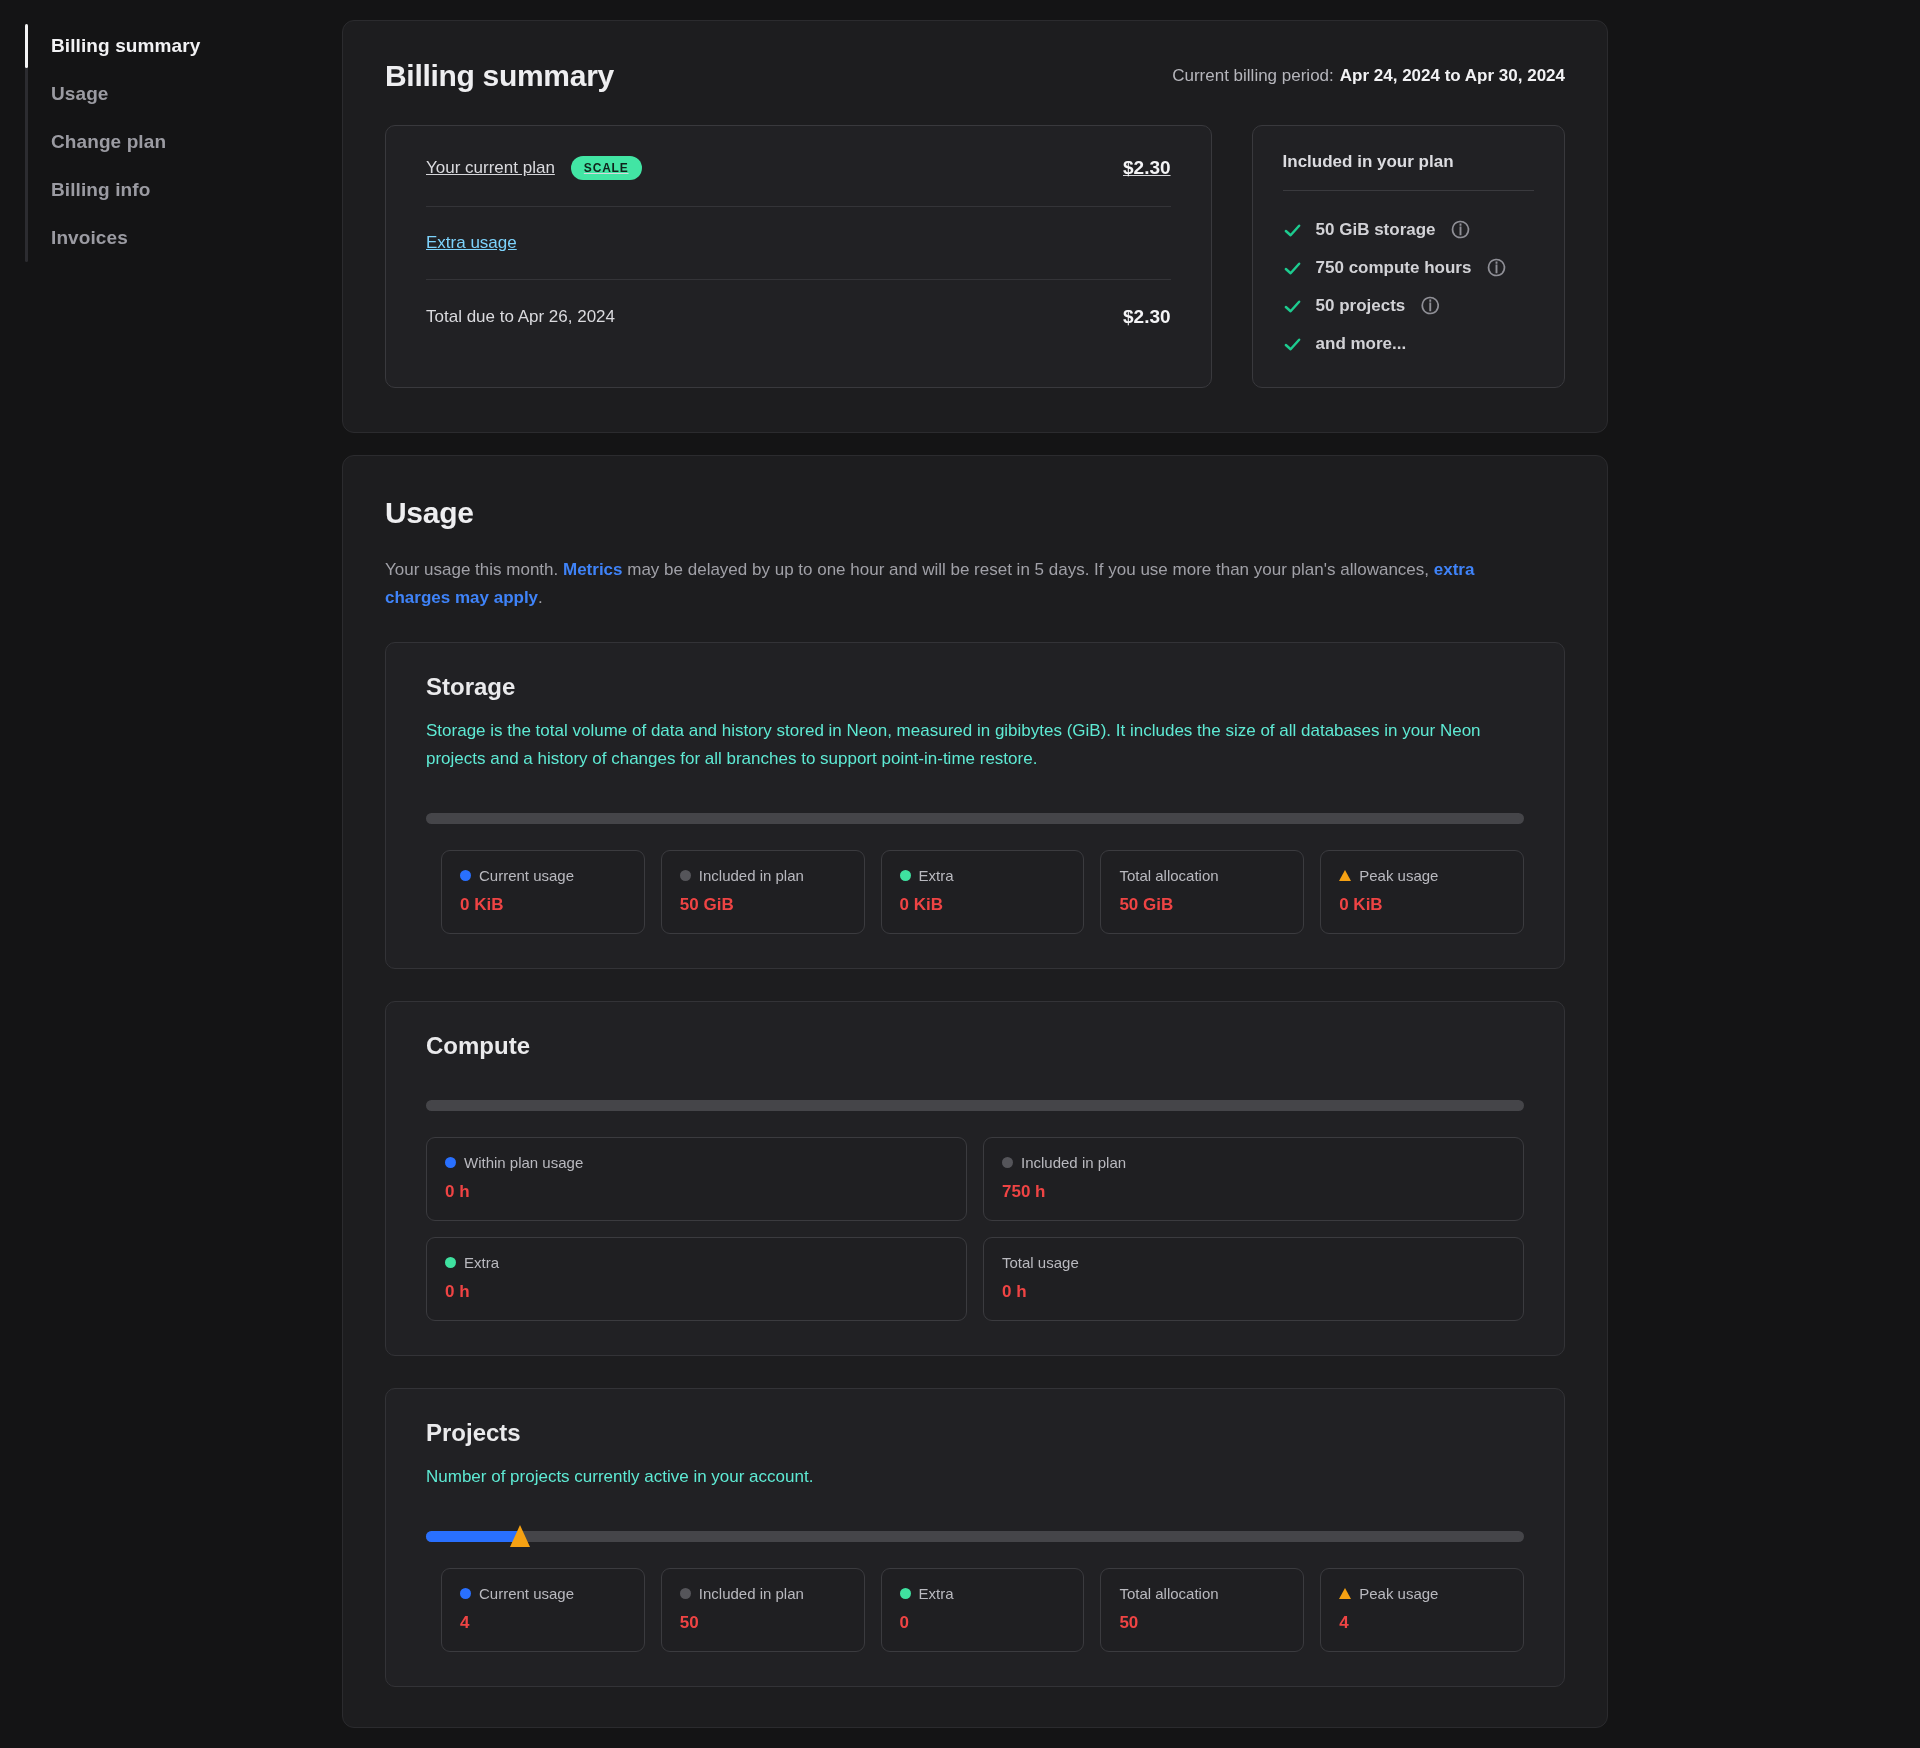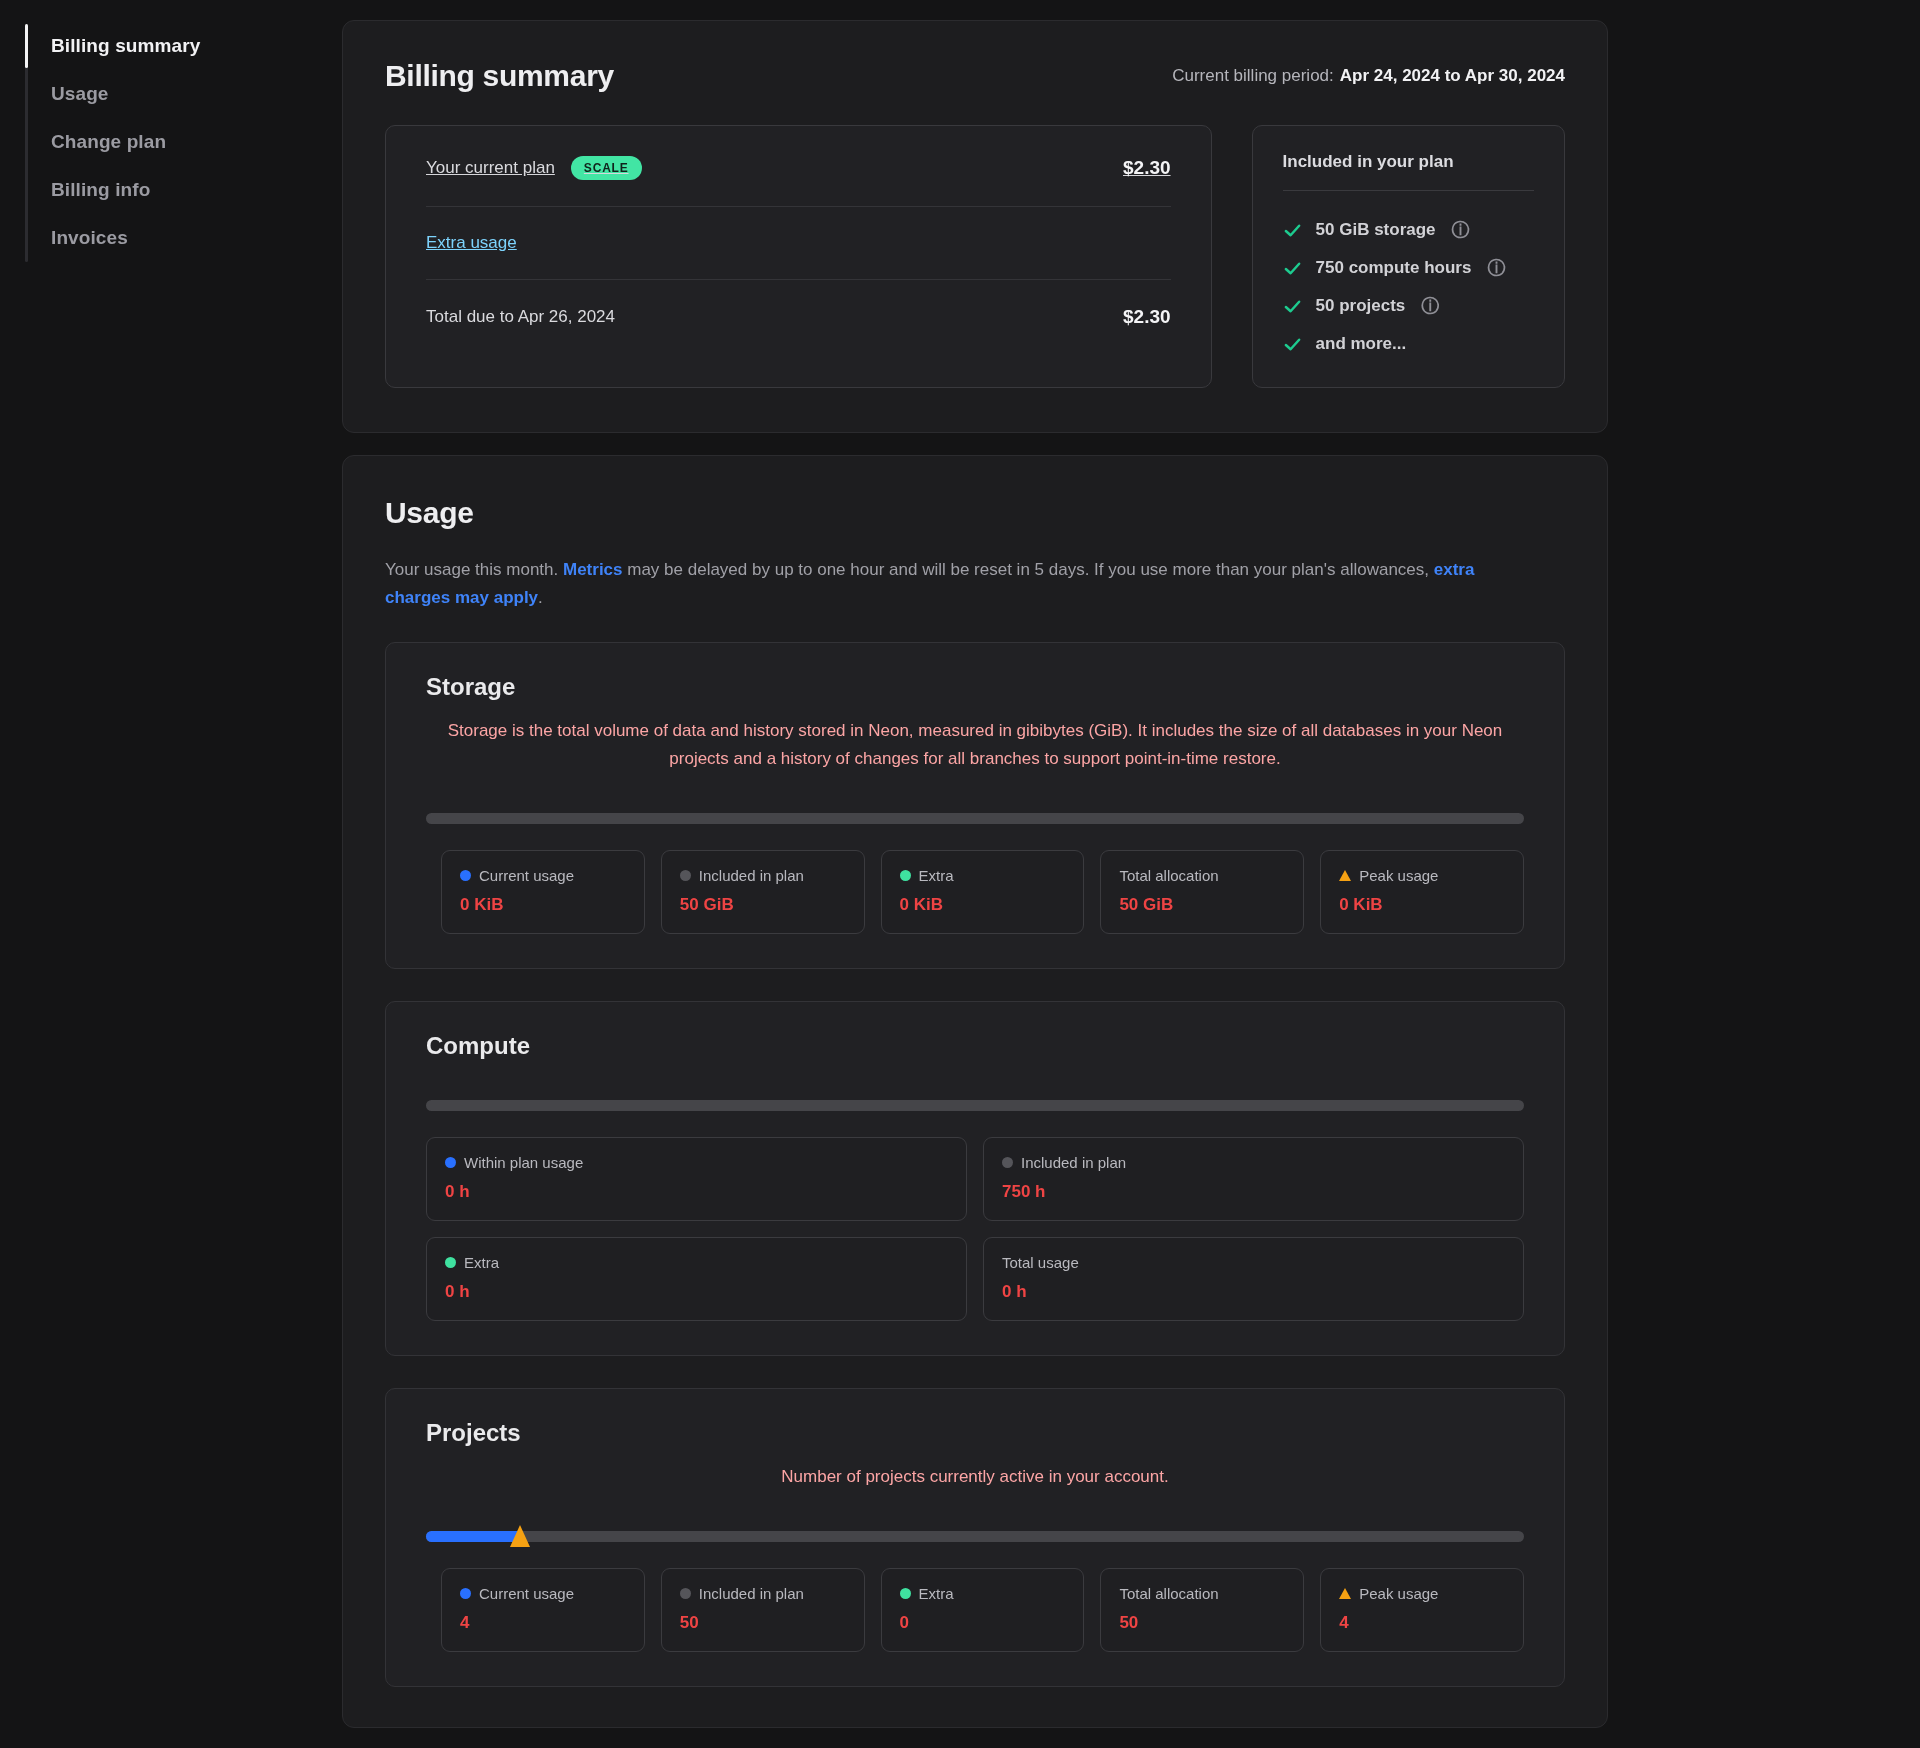--- a/index.html
+++ b/index.html
@@ -69,21 +69,21 @@
   #usage-card { padding:40px 42px 40px 42px; }
   .usage-intro { margin-top:26px; font-size:17px; line-height:28px; color:#a0a0a7; max-width:1150px; }
   .usage-intro a { color:#3f83f8; font-weight:700; text-decoration:none; cursor:pointer; }
 
   .metric-card {
     background:#212124; border:1px solid #333337; border-radius:10px;
     padding:30px 40px 34px 40px; margin-top:32px;
   }
   .metric-card:first-of-type { margin-top:30px; }
   .metric-title { font-size:24px; font-weight:600; color:#eaeaec; }
-  .metric-desc { margin-top:16px; font-size:17px; line-height:28px; color:#fca5a5; max-width:1140px;text-align:center; }
+  .metric-desc { margin-top:16px; font-size:17px; line-height:28px; color:#5eead4; max-width:1140px; }
 
   .bar { position:relative; margin-top:40px; height:11px; border-radius:6px; background:#454549; }
   .bar-fill { position:absolute; left:0; top:0; height:11px; border-radius:6px 3px 3px 6px; background:#2970ff; }
   .peak-triangle {
     position:absolute; right:-10px; bottom:-5px; width:0; height:0;
     border-left:10px solid transparent; border-right:10px solid transparent;
     border-bottom:22px solid #f5a113;
   }
 
   .stats { display:grid; gap:16px; margin-top:26px; }

